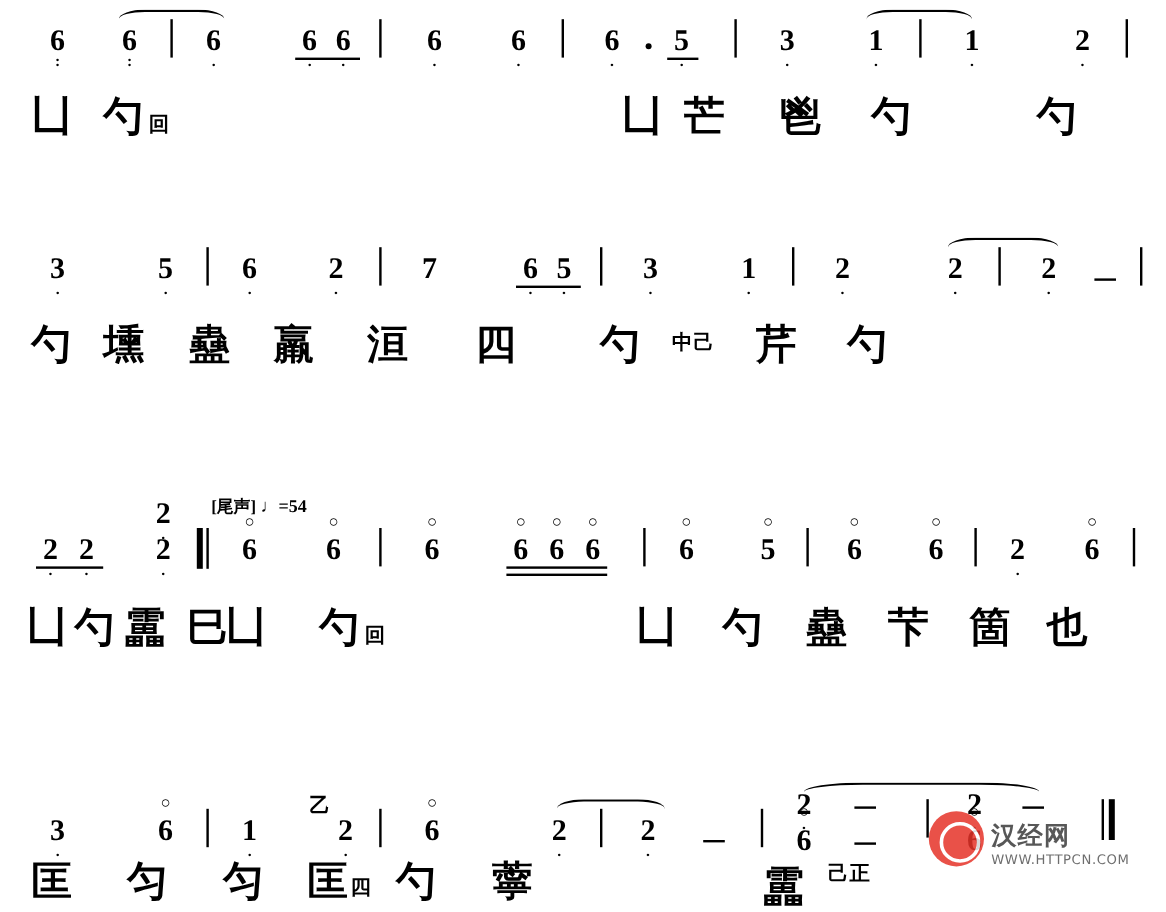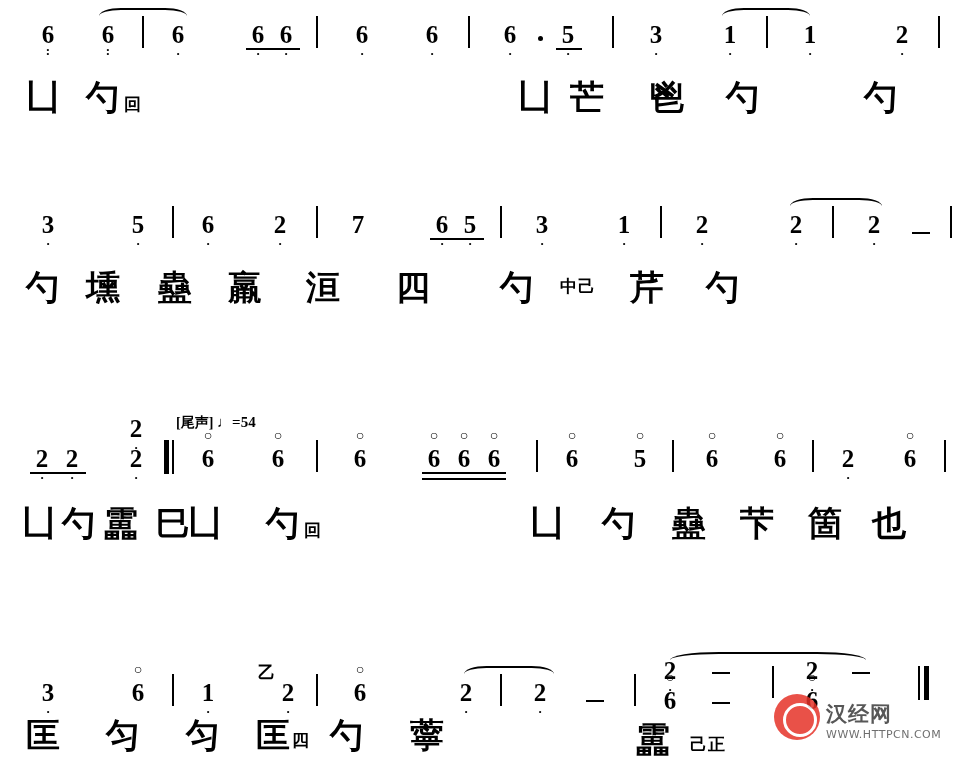--- a/index.html
+++ b/index.html
@@ -76,21 +76,21 @@
   
   .tempo{
     position:absolute;
     font-family:"Liberation Serif", serif;
     font-size:15px;font-weight:700;white-space:nowrap;
   }
   .tempo .sect{font-size:14px;}
 
   
   .wm{
-    position:absolute;right:8px;bottom:6px;
+    position:absolute;right:8px;bottom:24px;
     width:190px;height:62px;
     opacity:.85;
   }
   .wm .wmtext{
     position:absolute;left:52px;top:8px;
     font-family:"DejaVu Sans", sans-serif;
     font-size:21px;color:#3a3a3a;font-weight:700;letter-spacing:1px;
   }
   .wm .wmurl{
     position:absolute;left:52px;top:36px;
@@ -436,21 +436,21 @@
   </div>
 
   <div class="gc" style="left:26px;top:718px;">匡</div>
   <div class="gc" style="left:106px;top:718px;">匀</div>
   <div class="gc" style="left:186px;top:718px;">匀</div>
   <div class="gc" style="left:256px;top:718px;">匡</div>
   <div class="gc small" style="left:292px;top:732px;">四</div>
   <div class="gc" style="left:330px;top:718px;">勺</div>
   <div class="gc" style="left:410px;top:718px;">薴</div>
   <div class="gc" style="left:636px;top:722px;">靁</div>
-  <div class="gc small" style="left:690px;top:736px;">己正</div>
+  <div class="gc small" style="left:690px;top:720px;">己正</div>
 
   <div class="wm">
     <div class="wmlogo"></div>
     <div class="wmtext">汉经网</div>
     <div class="wmurl">WWW.HTTPCN.COM</div>
   </div>
 
 </div>
 
 </body></html>

